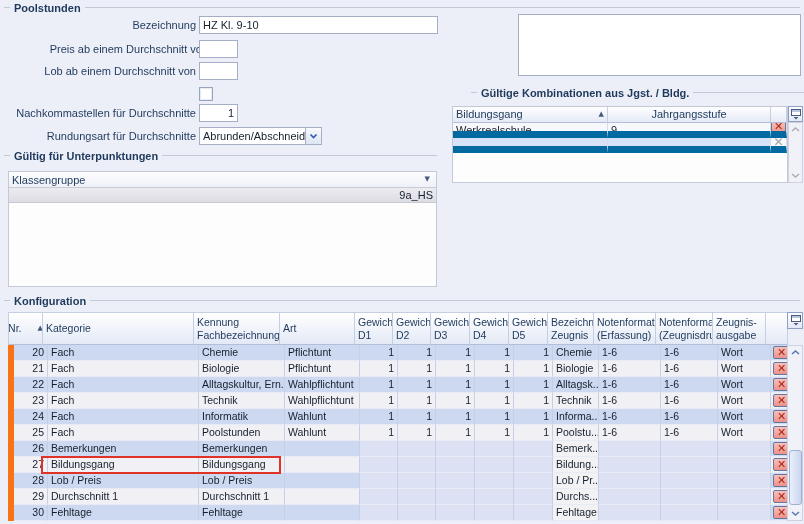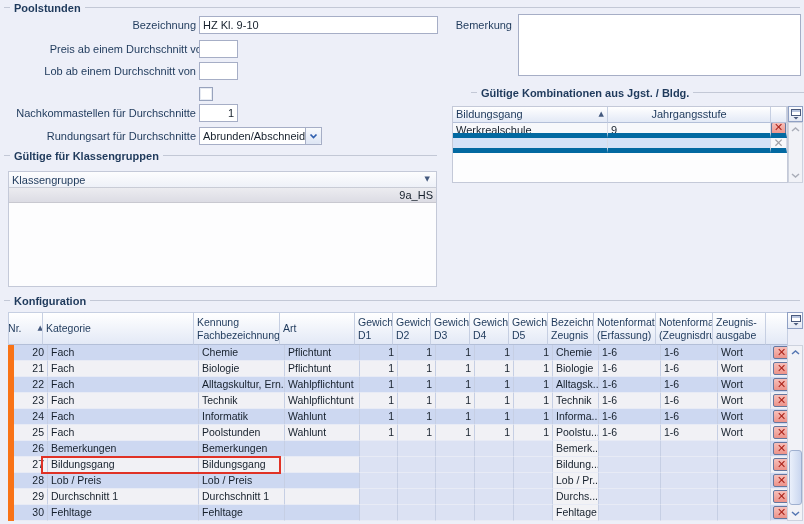--- a/index.html
+++ b/index.html
@@ -34,21 +34,21 @@
            display:flex; flex-direction:column; justify-content:center; padding:0 3px;
            line-height:13px; white-space:nowrap; overflow:hidden; }
   .sort { font-family:"DejaVu Sans",sans-serif; font-size:7px; color:#44597e; line-height:7px; }
 
   
   #kmb-table { position:absolute; left:452px; top:106px; width:336px; height:77px;
                background:#fdfdfe; border:1px solid #c4c9d8; box-sizing:border-box; }
   .kmb-grid { display:grid; grid-template-columns:155px 163px 16px; }
   .kmb-head .hcell { height:16px; flex-direction:row; align-items:center; }
   .kmb-row { display:grid; grid-template-columns:155px 163px 16px; height:15px; }
-  .kmb-row > div { box-sizing:border-box; border-right:1px solid #d8dce8; border-bottom:5px solid #0369a1;
+  .kmb-row > div { box-sizing:border-box; border-right:1px solid #d8dce8; border-bottom:7px solid #0369a1;
                    padding:0 3px; line-height:14px; white-space:nowrap; overflow:hidden; background:#f7f8fb; }
   .kmb-newrow > div { background:#d5e2f7; }
   .kmb-newrow .nr-del { background:#f7f8fb; display:flex; align-items:center; justify-content:center; }
 
   
   #kg-list { position:absolute; left:8px; top:171px; width:429px; height:116px; background:#fdfdfe;
              border:1px solid #c4c9d8; box-sizing:border-box; }
   #kg-head { height:16px; box-sizing:border-box; background:linear-gradient(#fdfdfe,#eef1f8);
              border-bottom:1px solid #c9ccd6; display:flex; align-items:center; padding:0 6px 0 3px;
              color:#1e395b; }
@@ -98,21 +98,21 @@
 
 <div id="screen">
 
   <div class="group-caption" style="left:4px; top:1px; width:796px;">
     <span>Poolstunden</span>
   </div>
   <div class="group-caption" style="left:471px; top:86px; width:349px;">
     <span>Gültige Kombinationen aus Jgst. / Bldg.</span>
   </div>
   <div class="group-caption" style="left:4px; top:149px; width:433px;">
-    <span>Gültige für Klassengruppen</span>
+    <span>Gültig für Unterpunktungen</span>
   </div>
   <div class="group-caption" style="left:4px; top:294px; width:796px;">
     <span>Konfiguration</span>
   </div>
 
   <div class="flabel" style="left:4px; top:19px;">Bezeichnung</div>
   <input class="tinput" style="left: 199px; top: 16px; width: 239px;" value="HZ Kl. 9-10">
 
   <div class="flabel" style="left:16px; top:43px;">Preis ab einem Durchschnitt von</div>
   <input class="tinput" style="left: 199px; top: 40px; width: 39px;" value="">
@@ -128,21 +128,20 @@
   <div class="flabel" style="left:4px; top:130px;">Rundungsart für Durchschnitte</div>
   <div class="combo" style="left:199px; top:127px; width:123px;">
     <div class="combo-value">Abrunden/Abschneiden</div>
     <div class="combo-btn">
       <svg width="9" height="6" viewBox="0 0 9 6">
         <polyline points="1.5,1.5 4.5,4.5 7.5,1.5" fill="none" stroke="#2f5fae" stroke-width="1.7"></polyline>
       </svg>
     </div>
   </div>
 
-  <div class="flabel" style="left:320px; top:19px; width:192px;">Bemerkung</div>
   <textarea class="tinput" style="left: 518px; top: 14px; width: 283px;"></textarea>
 
   <div id="kmb-table">
     <div class="kmb-grid kmb-head">
       <div class="hcell">
         <span>Bildungsgang</span>
         <span class="sort" style="margin-left:auto;">▲</span>
       </div>
       <div class="hcell">
         <span>Jahrgangsstufe</span>

